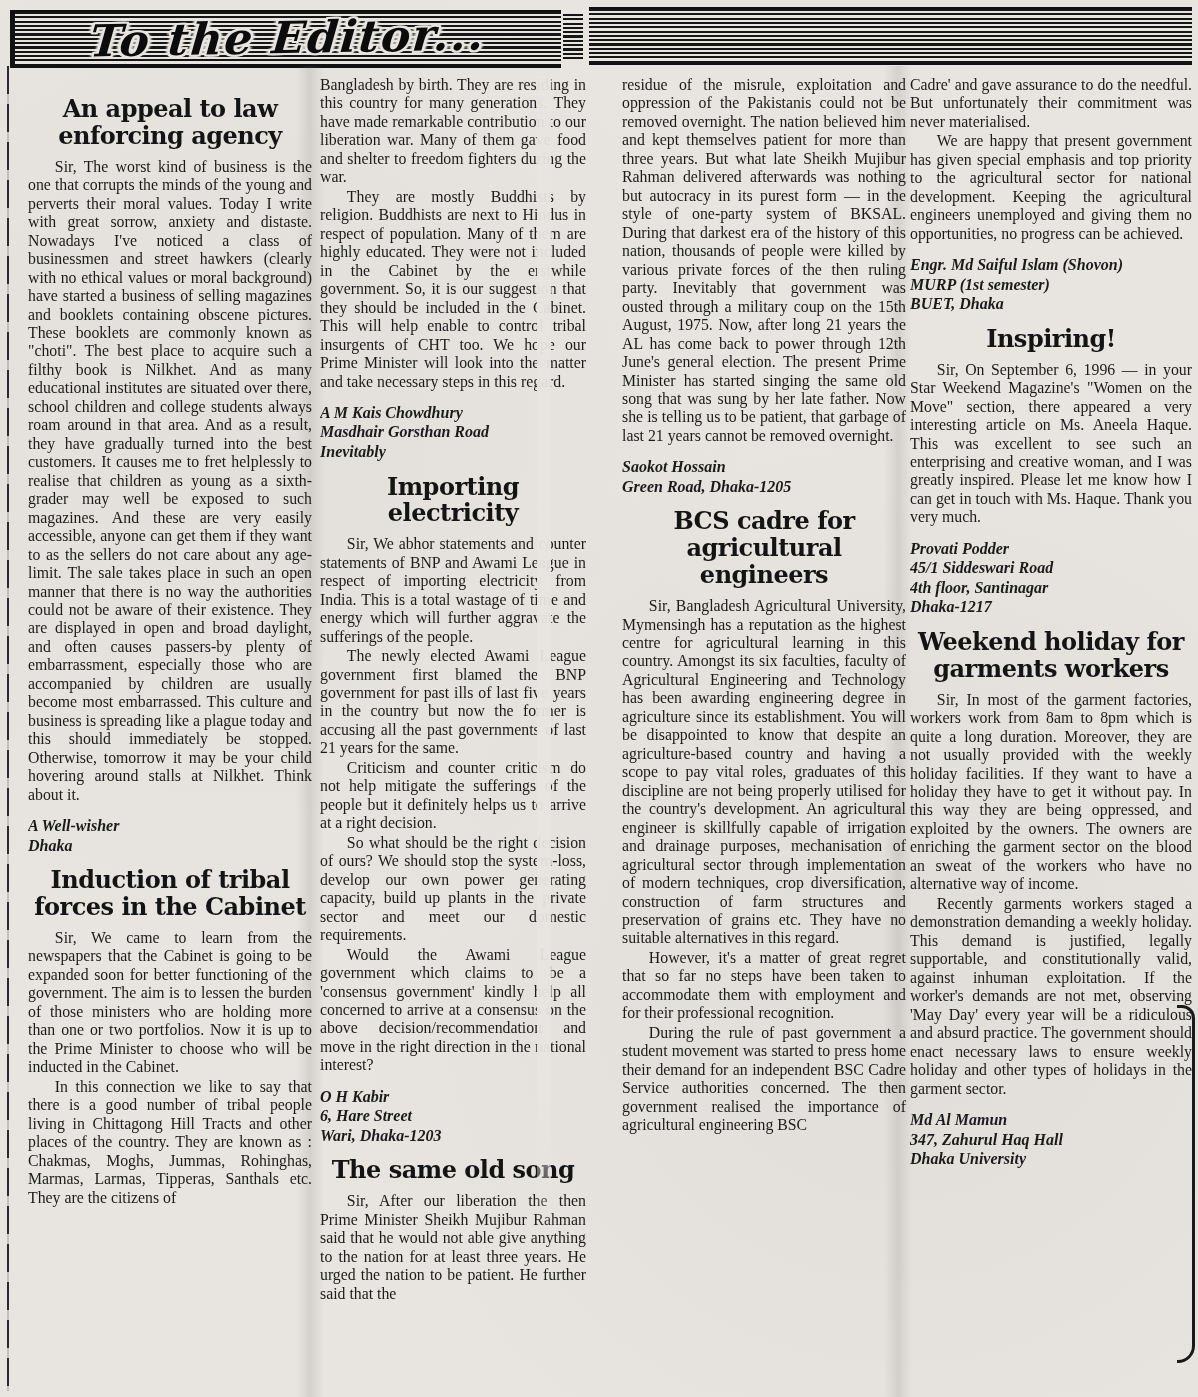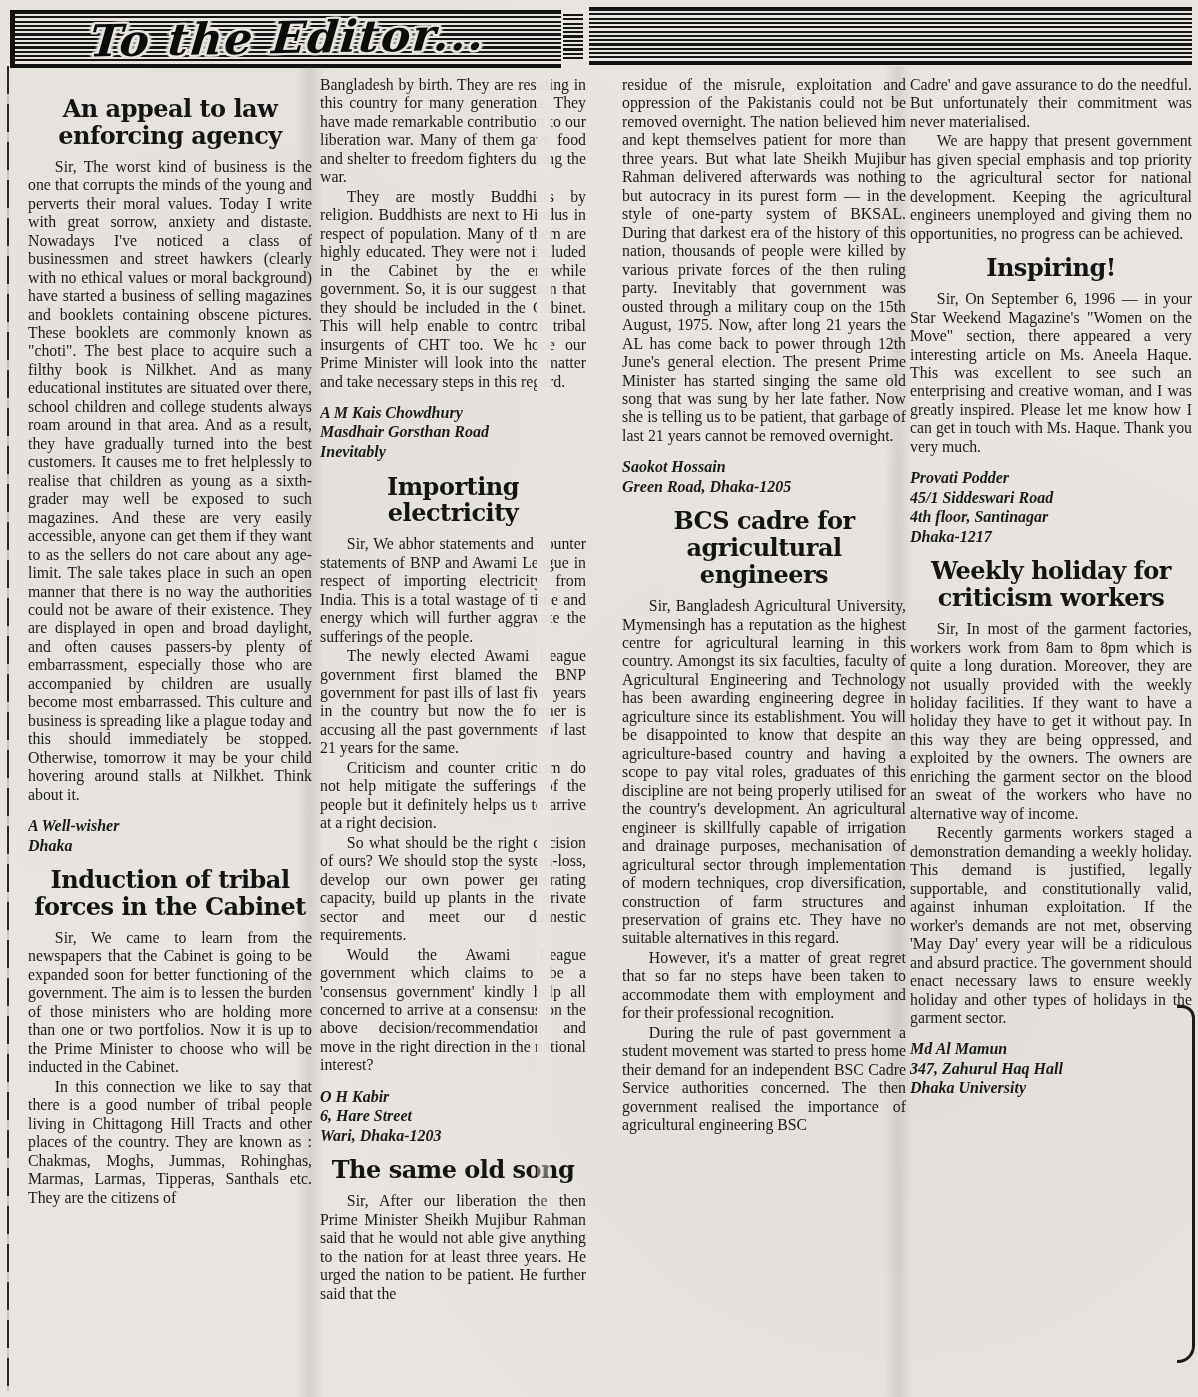--- a/index.html
+++ b/index.html
@@ -151,29 +151,34 @@
         <div>Green Road, Dhaka-1205</div>
       </div>
       <h2>BCS cadre for agricultural engineers</h2>
       <p>Sir, Bangladesh Agricultural University, Mymensingh has a reputation as the highest centre for agricultural learning in this country. Amongst its six faculties, faculty of Agricultural Engineering and Technology has been awarding engineering degree in agriculture since its establishment. You will be disappointed to know that despite an agriculture-based country and having a scope to pay vital roles, graduates of this discipline are not being properly utilised for the country's development. An agricultural engineer is skillfully capable of irrigation and drainage purposes, mechanisation of agricultural sector through implementation of modern techniques, crop diversification, construction of farm structures and preservation of grains etc. They have no suitable alternatives in this regard.</p>
       <p>However, it's a matter of great regret that so far no steps have been taken to accommodate them with employment and for their professional recognition.</p>
       <p>During the rule of past government a student movement was started to press home their demand for an independent BSC Cadre Service authorities concerned. The then government realised the importance of agricultural engineering BSC</p>
     </div>
   <div class="col col-4">
       <p class="noindent">Cadre' and gave assurance to do the needful. But unfortunately their commitment was never materialised.</p>
       <p>We are happy that present government has given special emphasis and top priority to the agricultural sector for national development. Keeping the agricultural engineers unemployed and giving them no opportunities, no progress can be achieved.</p>
+      <div class="sig">
+        <div>Engr. Md Saiful Islam (Shovon)</div>
+        <div>MURP (1st semester)</div>
+        <div>BUET, Dhaka</div>
+      </div>
       <h2>Inspiring!</h2>
       <p>Sir, On September 6, 1996 — in your Star Weekend Magazine's "Women on the Move" section, there appeared a very interesting article on Ms. Aneela Haque. This was excellent to see such an enterprising and creative woman, and I was greatly inspired. Please let me know how I can get in touch with Ms. Haque. Thank you very much.</p>
       <div class="sig">
         <div>Provati Podder</div>
         <div>45/1 Siddeswari Road</div>
         <div>4th floor, Santinagar</div>
         <div>Dhaka-1217</div>
       </div>
-      <h2>Weekly holiday for criticism workers</h2>
+      <h2>Weekend holiday for garments workers</h2>
       <p>Sir, In most of the garment factories, workers work from 8am to 8pm which is quite a long duration. Moreover, they are not usually provided with the weekly holiday facilities. If they want to have a holiday they have to get it without pay. In this way they are being oppressed, and exploited by the owners. The owners are enriching the garment sector on the blood an sweat of the workers who have no alternative way of income.</p>
       <p>Recently garments workers staged a demonstration demanding a weekly holiday. This demand is justified, legally supportable, and constitutionally valid, against inhuman exploitation. If the worker's demands are not met, observing 'May Day' every year will be a ridiculous and absurd practice. The government should enact necessary laws to ensure weekly holiday and other types of holidays in the garment sector.</p>
       <div class="sig">
         <div>Md Al Mamun</div>
         <div>347, Zahurul Haq Hall</div>
         <div>Dhaka University</div>
       </div>
     </div>
 
 </div>

